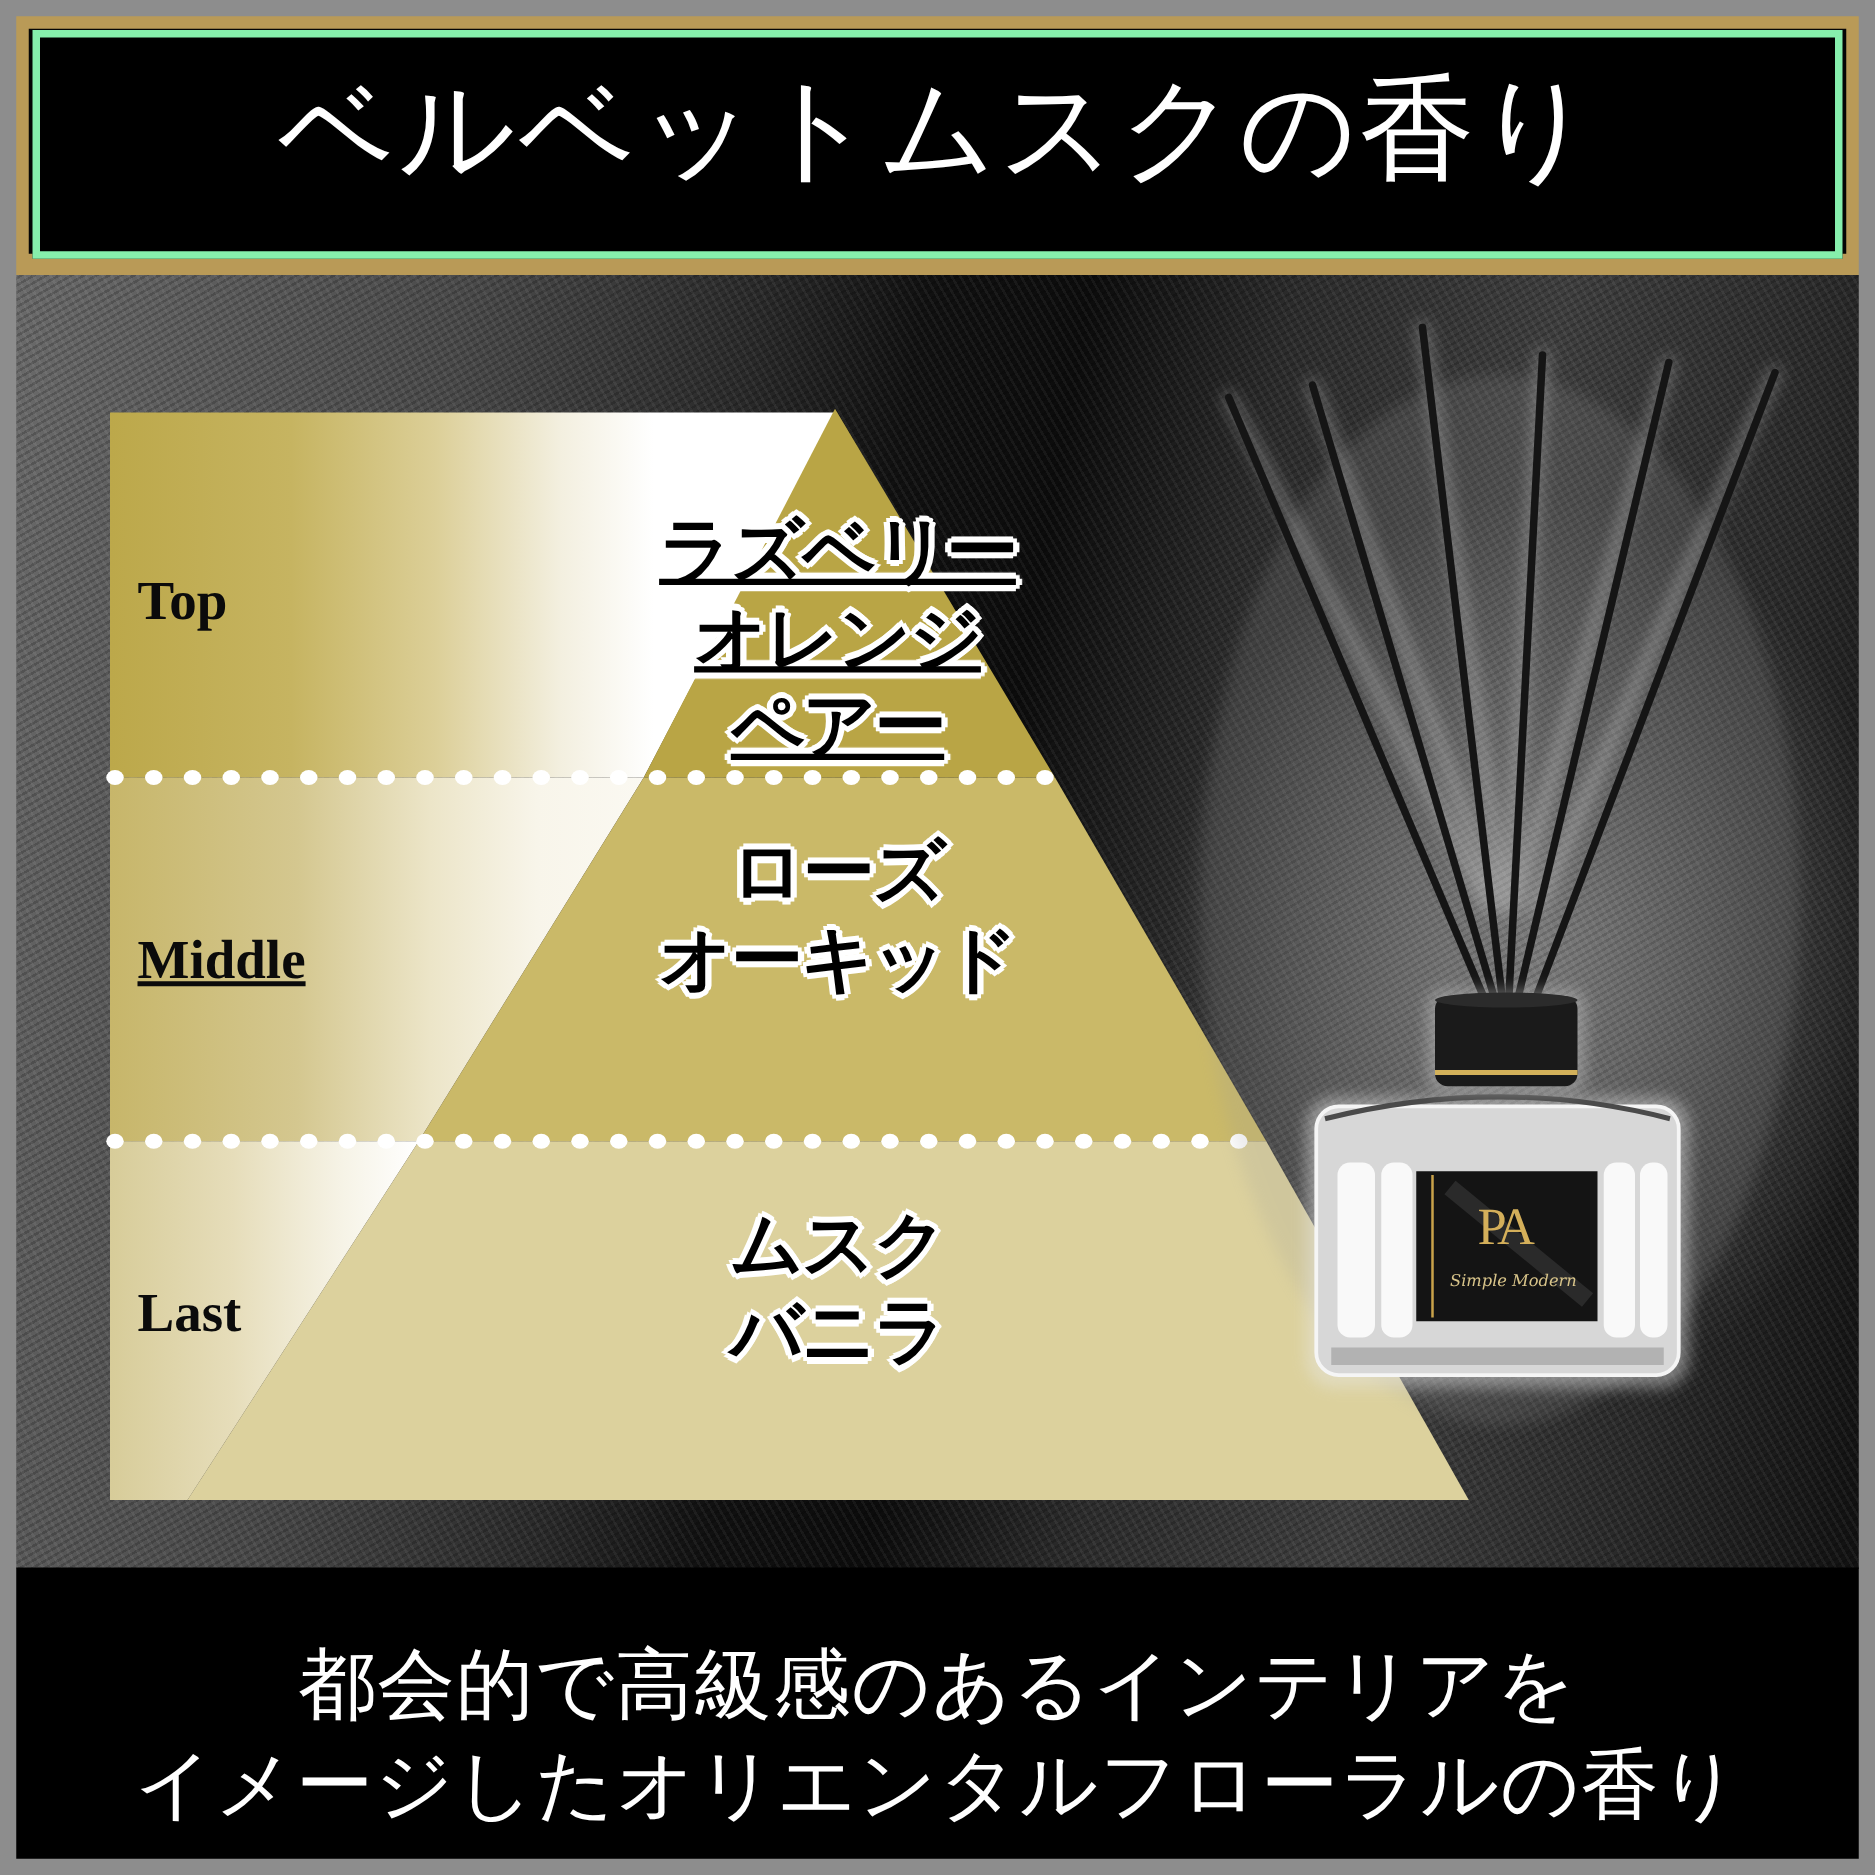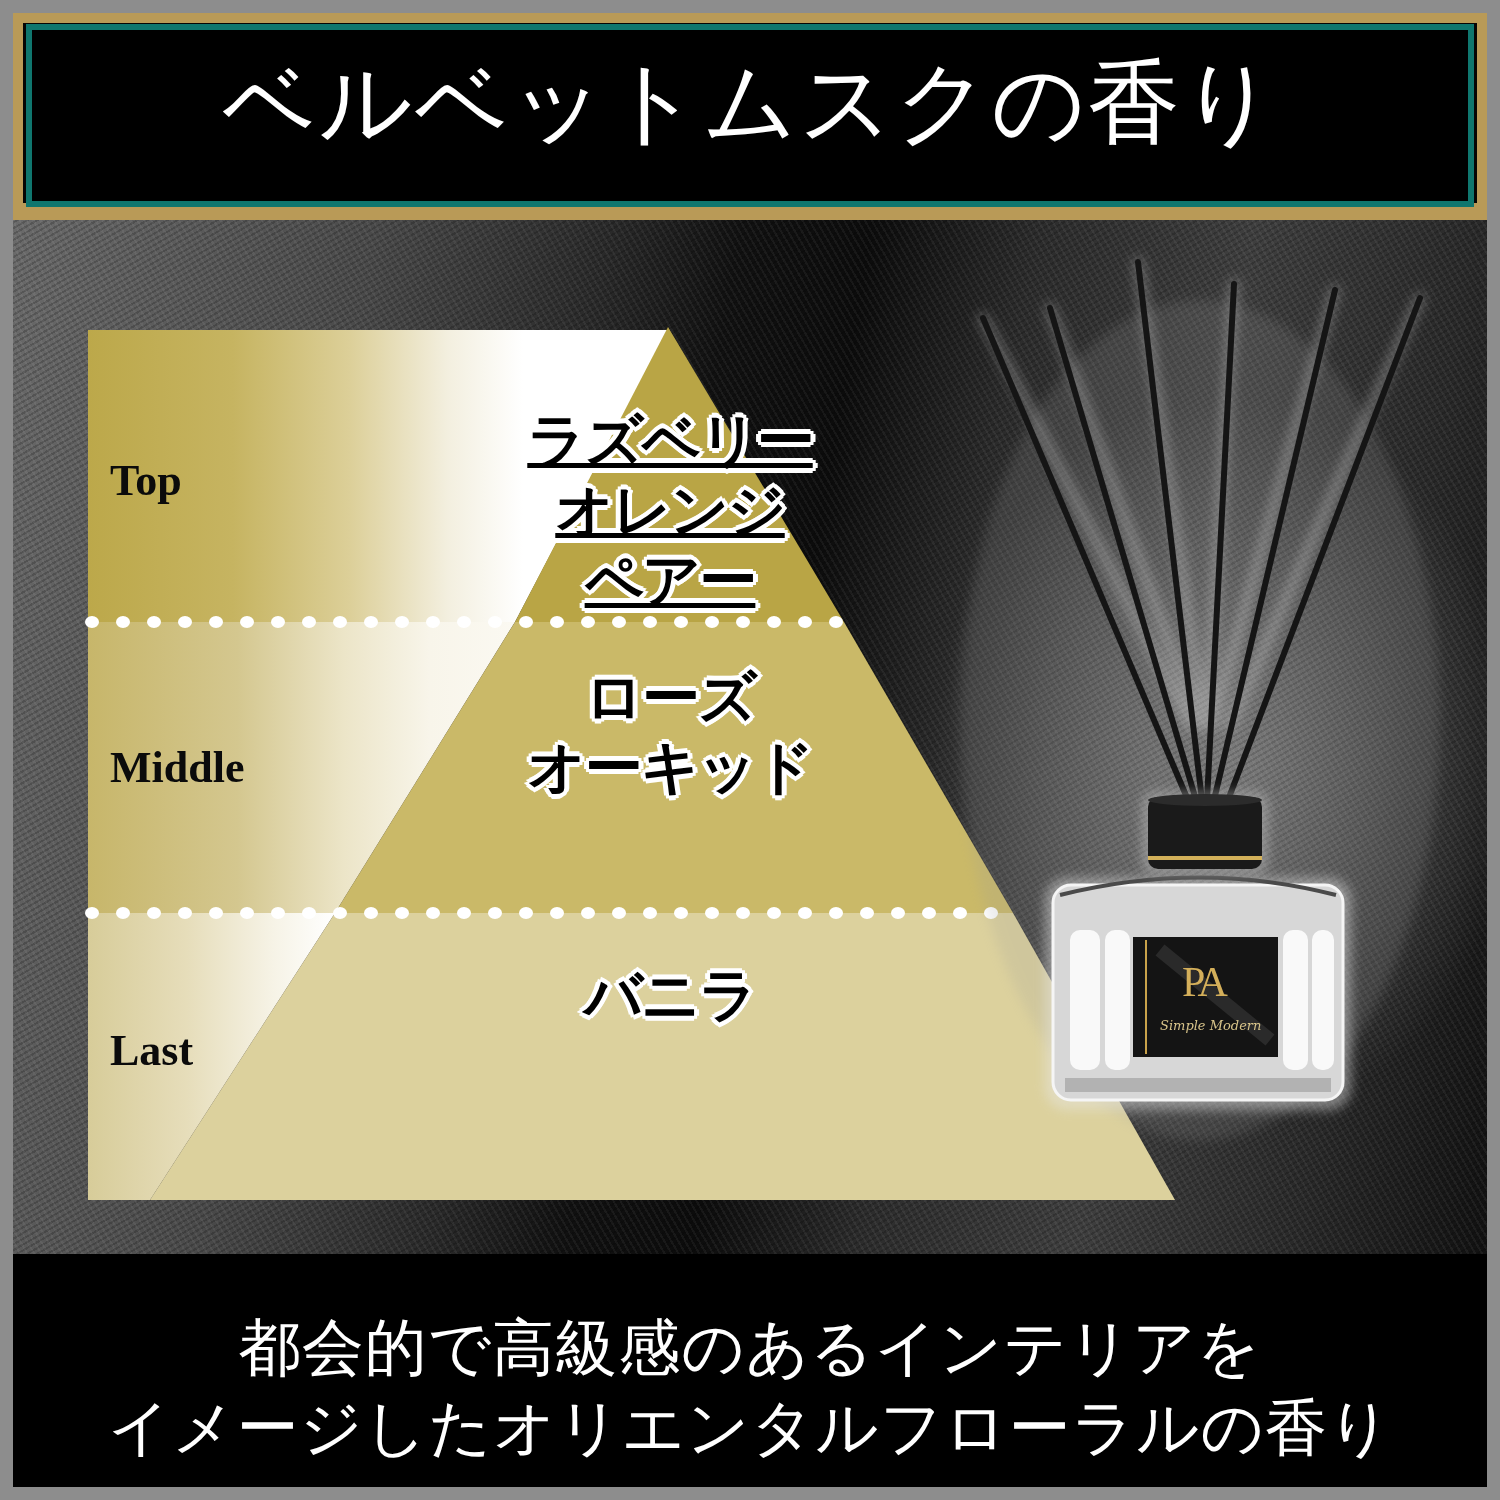--- a/index.html
+++ b/index.html
@@ -10,21 +10,21 @@
     background:
       radial-gradient(ellipse 420px 520px at 1215px 540px, rgba(170,170,170,0.55), rgba(0,0,0,0) 70%),
       linear-gradient(100deg, #6a6a6a 0%, #4a4a4a 22%, #2a2a2a 36%, #111 44%, #0c0c0c 52%, #2c2c2c 62%, #3f3f3f 75%, #2a2a2a 88%, #111 100%);
     overflow:hidden; }
   .bg-fabric::after { content:""; position:absolute; inset:0;
     background:
       repeating-linear-gradient(60deg, rgba(255,255,255,0.05) 0 2px, rgba(0,0,0,0) 2px 6px),
       repeating-linear-gradient(-30deg, rgba(0,0,0,0.18) 0 2px, rgba(0,0,0,0) 2px 5px); }
   .header { position:absolute; left:13px; top:13px; width:1474px; height:207px; background:#b99a57; }
   .header-black { position:absolute; left:10px; top:10px; right:10px; bottom:17px; background:#050505; }
-  .header-inner-line { position:absolute; left:13px; top:11px; right:13px; bottom:13px; border:6px solid #0f766e; background:#000; }
+  .header-inner-line { position:absolute; left:13px; top:11px; right:13px; bottom:13px; border:6px solid #86efac; background:#000; }
   .header-title { position:absolute; left:0; right:0; top:18px; text-align:center; color:#fff;
     font-family:"DejaVu Serif", serif; font-size:92px; letter-spacing:2px; line-height:110px; }
 
   .pyramid-wrap { position:absolute; left:0; top:0; width:1500px; height:1500px; }
   .tier-label { position:absolute; left:110px; font-family:"Liberation Serif", serif; font-weight:bold;
     font-size:44px; color:#0b0b0b; }
   .notes { position:absolute; left:470px; width:400px; text-align:center;
     font-family:"DejaVu Sans", sans-serif; font-weight:bold; font-size:58px; line-height:70px; color:#000;
     text-shadow: 3px 0 0 #fff, -3px 0 0 #fff, 0 3px 0 #fff, 0 -3px 0 #fff, 3px 3px 0 #fff, -3px -3px 0 #fff, 3px -3px 0 #fff, -3px 3px 0 #fff, 5px 0 0 #fff, -5px 0 0 #fff, 0 5px 0 #fff, 0 -5px 0 #fff;
     letter-spacing:-2px; }
@@ -191,32 +191,33 @@
     <rect x="1148" y="797" width="114" height="72" rx="10" fill="#1a1a1a"></rect>
     <ellipse cx="1205" cy="800" rx="57" ry="6" fill="#2b2b2b"></ellipse>
     <rect x="1148" y="856" width="114" height="4" fill="#d3b15a"></rect>
   </g>
 </svg>
 
 <div style="position:absolute; left:1182px; top:958px; font-family:'Liberation Serif', serif; font-size:42px; color:#d4af5a; letter-spacing:-4px;">PA</div>
 <div style="position:absolute; left:1160px; top:1018px; font-family:'DejaVu Serif', serif; font-style:italic; font-size:13px; color:#d8c48a;">Simple Modern</div>
 
 <div class="tier-label" style="top:455px;">Top</div>
-<div class="tier-label" style="top:742px;">Middle</div>
+<div class="tier-label" style="top:742px;text-decoration:underline;">Middle</div>
 <div class="tier-label" style="top:1025px;">Last</div>
 
 <div class="notes" style="top:405px;text-decoration:underline;">
   <div>ラズベリー</div>
   <div>オレンジ</div>
   <div>ペアー</div>
 </div>
 <div class="notes" style="top:662px;">
   <div>ローズ</div>
   <div>オーキッド</div>
 </div>
 <div class="notes" style="top:960px;">
+  <div>ムスク</div>
   <div>バニラ</div>
 </div>
 
 <div class="footer">
   <div class="footer-text" style="top:52px;">都会的で高級感のあるインテリアを</div>
   <div class="footer-text" style="top:132px;">イメージしたオリエンタルフローラルの香り</div>
 </div>
 
 </body></html>

